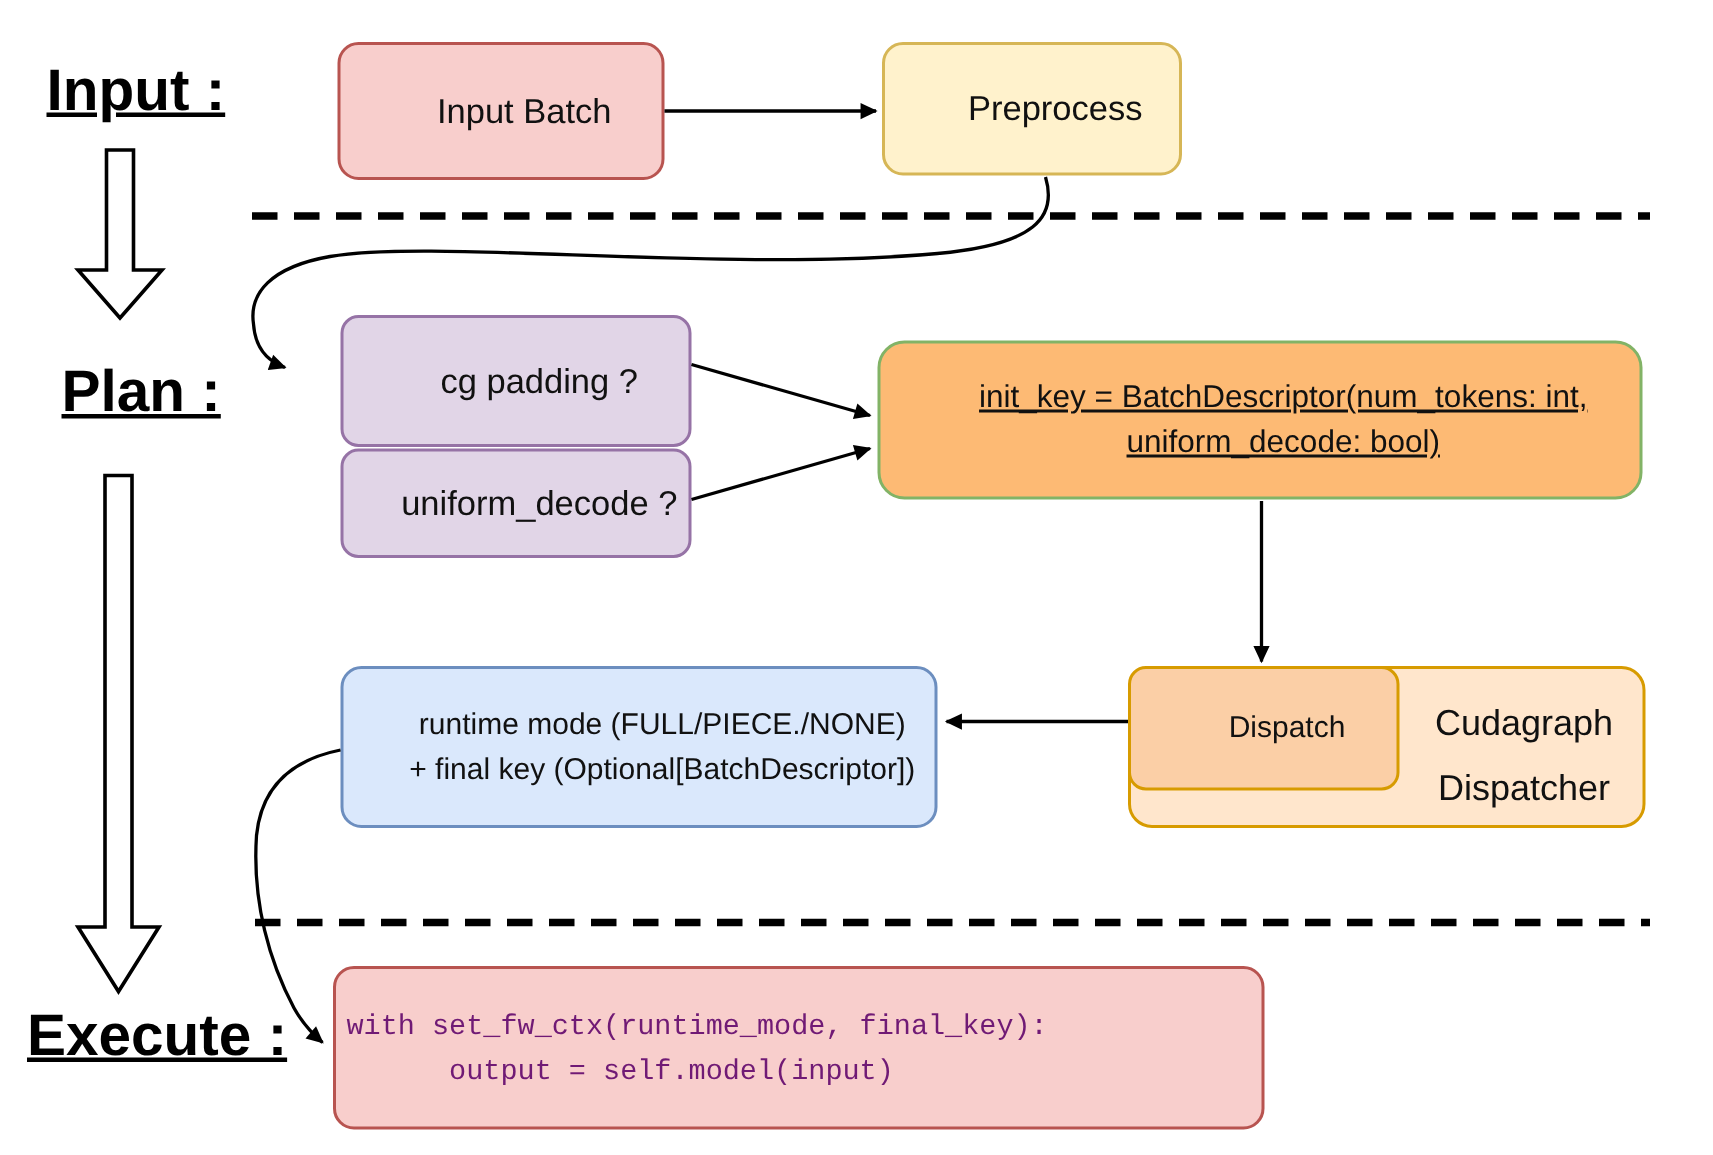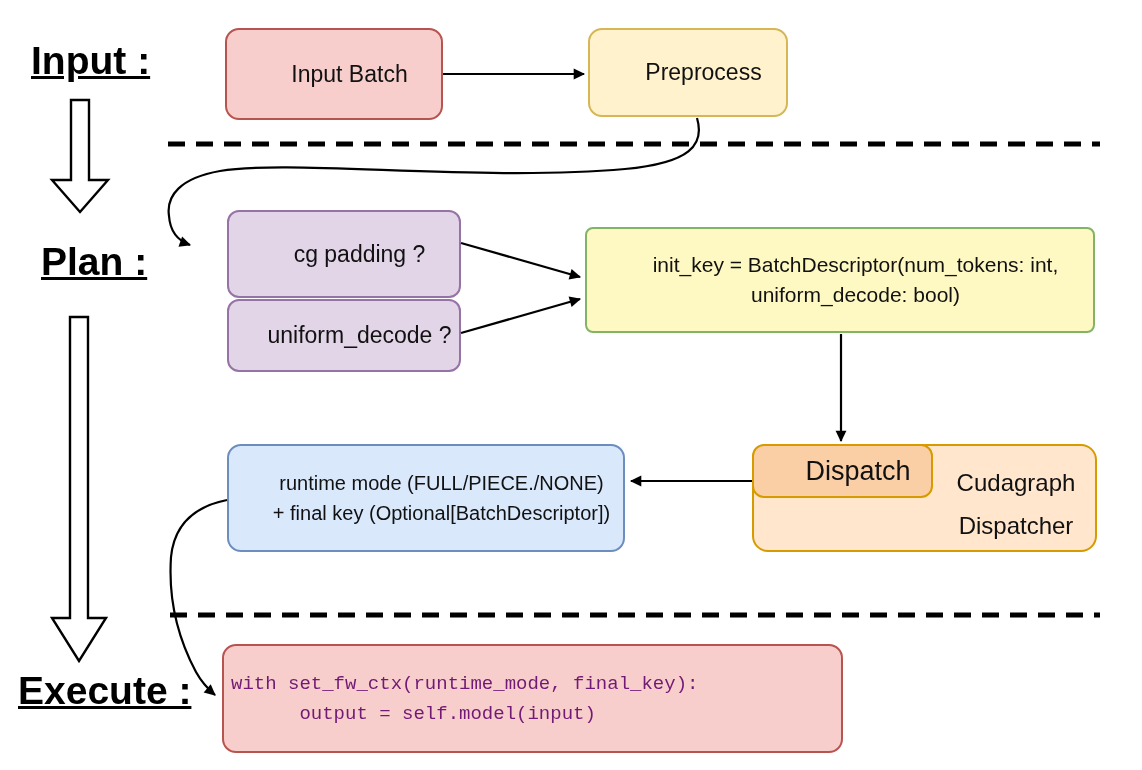--- a/index.html
+++ b/index.html
@@ -27,33 +27,33 @@
     justify-content:center;
     text-align:center;
     color:#111111;
     line-height:29px;
     padding-left:31px;
   }
   .node span{display:block;}
   .n-red   {background:#f8cecc;border:2px solid #b85450;border-radius:14px;}
   .n-yellow{background:#fff2cc;border:2px solid #d6b656;border-radius:14px;}
   .n-purple{background:#e1d5e7;border:2px solid #9673a6;border-radius:12px;}
-  .n-green {background:#fef9c3;border:2px solid #82b366;border-radius:8px;}
+  .n-green {background:#fdba74;border:2px solid #82b366;border-radius:18px;text-decoration:underline;}
   .n-blue  {background:#dae8fc;border:2px solid #6c8ebf;border-radius:14px;}
   .n-orange-light{background:#ffe6cc;border:2px solid #d79b00;border-radius:16px;}
   .n-orange-dark {background:#fbcfa6;border:2px solid #d79b00;border-radius:12px;}
 
   #node-input-batch    {left:225px;top:28px; width:218px;height:92px; font-size:23px;}
   #node-preprocess     {left:588px;top:28px; width:200px;height:89px; font-size:23px;}
   #node-cg-padding     {left:227px;top:210px;width:234px;height:88px; font-size:23px;}
   #node-uniform-decode {left:227px;top:299px;width:234px;height:73px; font-size:23px;}
   #node-init-key       {left:585px;top:227px;width:510px;height:106px;font-size:21px;line-height:30px;}
   #node-runtime-mode   {left:227px;top:444px;width:398px;height:108px;font-size:20px;line-height:30px;}
   #node-cudagraph      {left:752px;top:444px;width:345px;height:108px;}
-  #node-dispatch       {left:752px;top:444px;width:181px;height:54px; font-size:27px;}
+  #node-dispatch       {left:752px;top:444px;width:181px;height:83px; font-size:20px;}
   #cudagraph-text{
     position:absolute;left:936px;top:461px;width:160px;
     font-size:24px;line-height:43px;text-align:center;color:#111111;
   }
   #node-execute-code{
     left:222px;top:644px;width:621px;height:109px;
     align-items:flex-start;justify-content:center;
     text-align:left;
     font-family:"Liberation Mono", monospace;
     font-size:19px;line-height:30px;

